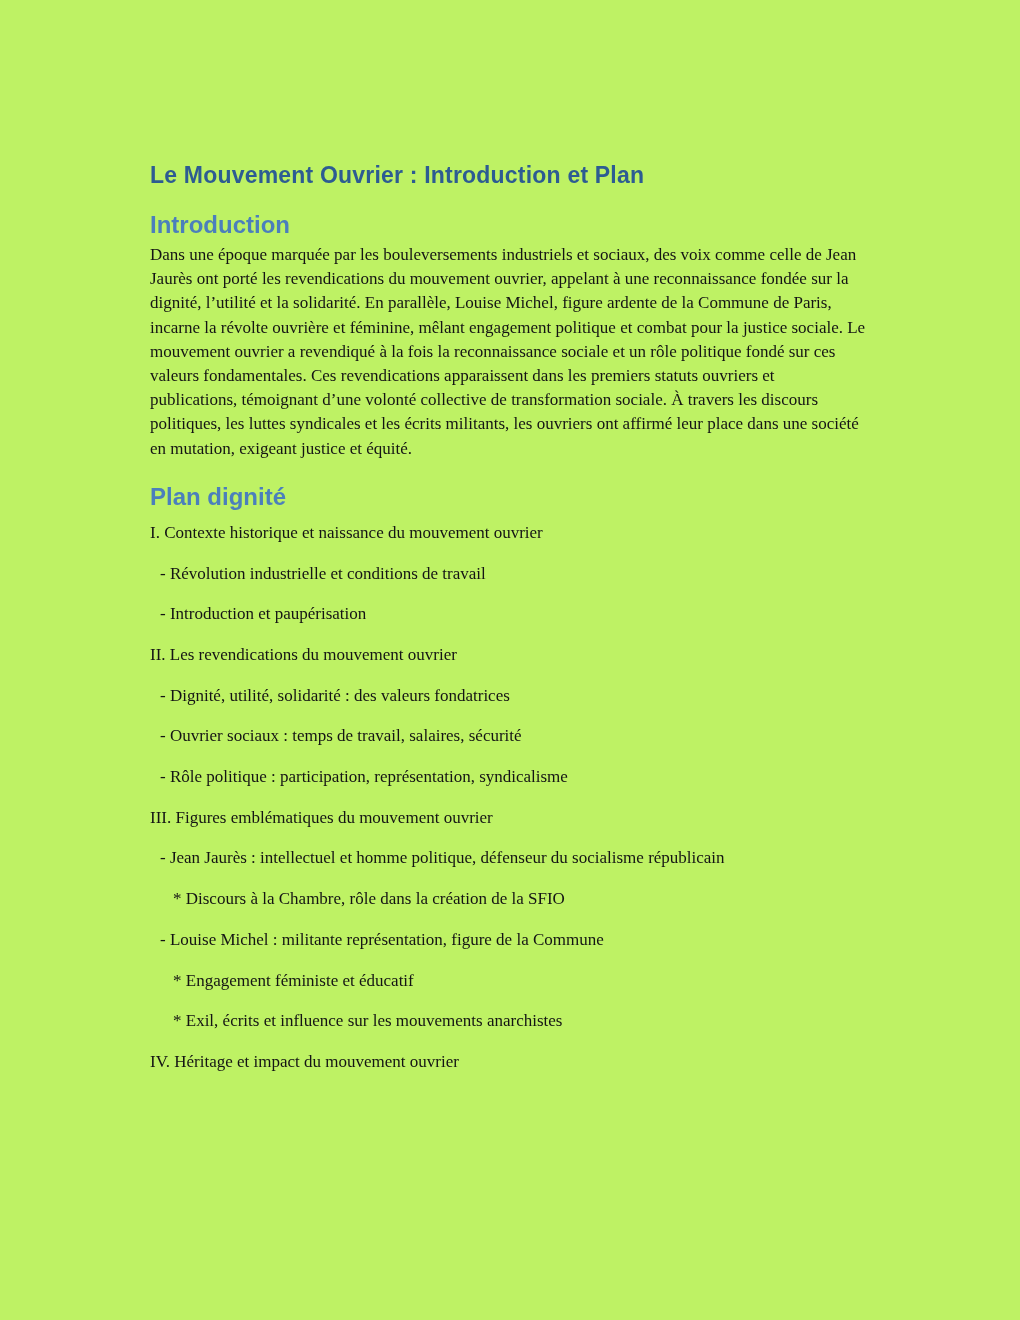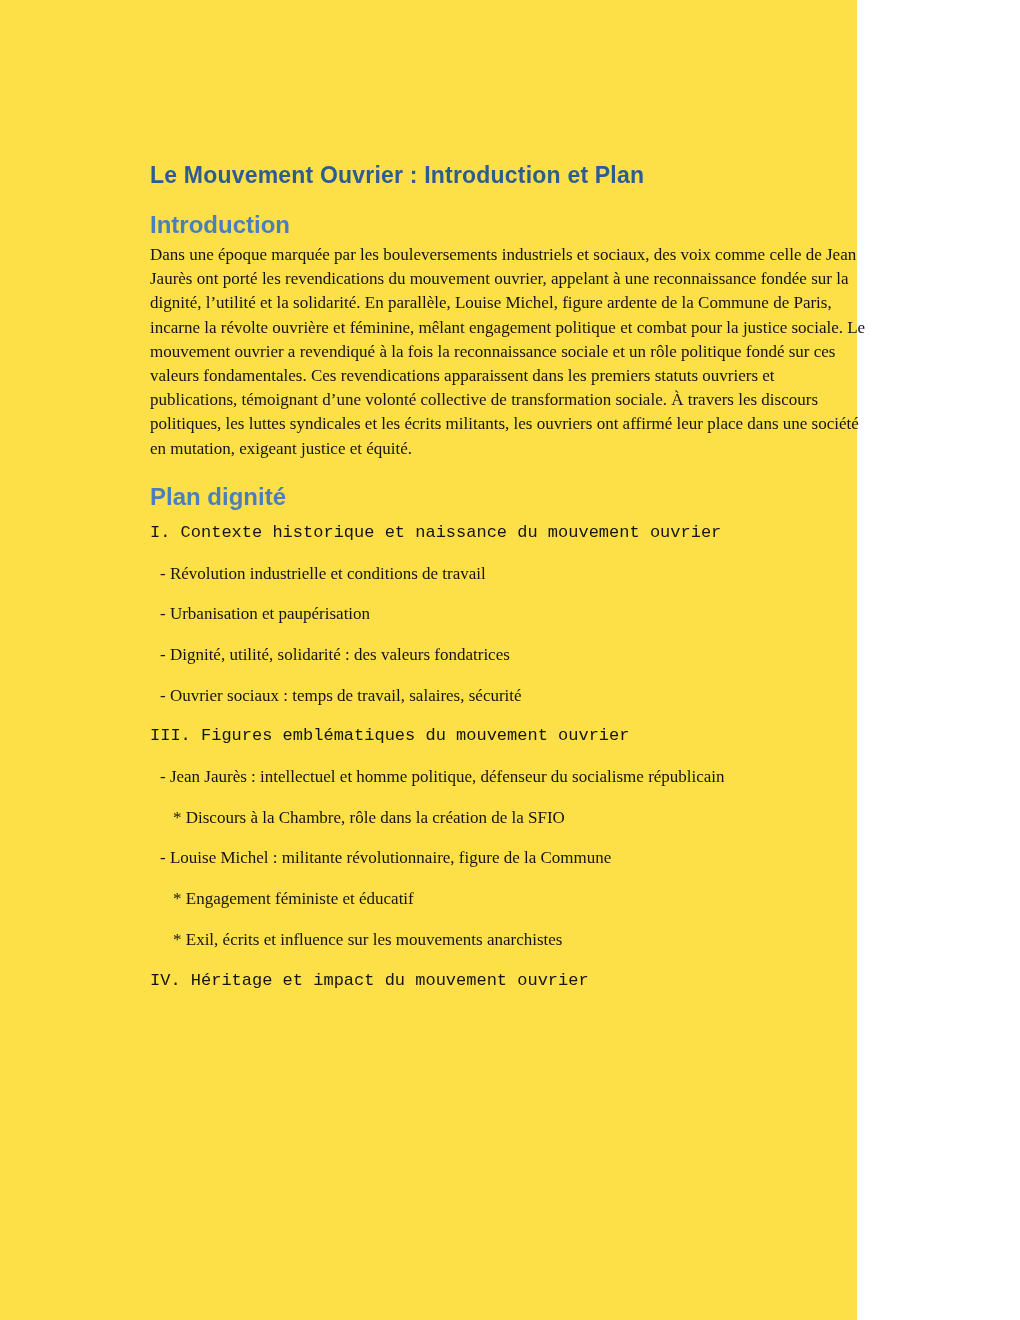--- a/index.html
+++ b/index.html
@@ -10,24 +10,24 @@
   }
   body {
     width: 1020px;
     height: 1320px;
     overflow: hidden;
     font-family: "Liberation Serif", "DejaVu Serif", serif;
     color: #141414;
   }
   .doc-page {
     box-sizing: border-box;
-    width: 857px;
+    width: 1020px;
     height: 1320px;
     padding: 161px 150px 0 150px;
-    background: #fde047;
+    background: #bef264;
   }
   .doc-content {
     width: 716px;
   }
   .doc-title {
     font-family: "Liberation Sans", "DejaVu Sans", sans-serif;
     font-weight: 700;
     font-size: 23px;
     line-height: 28px;
     letter-spacing: 0.2px;
@@ -50,47 +50,49 @@
   }
   .plan-list {
     margin-top: 12px;
   }
   .plan-item {
     font-size: 17px;
     line-height: 24.2px;
     margin: 0 0 16.5px 0;
     white-space: nowrap;
   }
-  .plan-item.lvl0 { padding-left: 0; font-family: Liberation Mono, monospace; }
+  .plan-item.lvl0 { padding-left: 0; }
   .plan-item.lvl1 { padding-left: 10px; }
   .plan-item.lvl2 { padding-left: 23px; }
 </style>
 </head>
 <body>
 
 <div class="doc-page">
   <div class="doc-content">
 
     <h1 class="doc-title">Le Mouvement Ouvrier : Introduction et Plan</h1>
 
     <h2 class="doc-h2">Introduction</h2>
 
     <p class="doc-paragraph">Dans une époque marquée par les bouleversements industriels et sociaux, des voix comme celle de Jean Jaurès ont porté les revendications du mouvement ouvrier, appelant à une reconnaissance fondée sur la dignité, l’utilité et la solidarité. En parallèle, Louise Michel, figure ardente de la Commune de Paris, incarne la révolte ouvrière et féminine, mêlant engagement politique et combat pour la justice sociale. Le mouvement ouvrier a revendiqué à la fois la reconnaissance sociale et un rôle politique fondé sur ces valeurs fondamentales. Ces revendications apparaissent dans les premiers statuts ouvriers et publications, témoignant d’une volonté collective de transformation sociale. À travers les discours politiques, les luttes syndicales et les écrits militants, les ouvriers ont affirmé leur place dans une société en mutation, exigeant justice et équité.</p>
 
     <h2 class="doc-h2">Plan dignité</h2>
 
     <div class="plan-list">
       <div class="plan-item lvl0">I. Contexte historique et naissance du mouvement ouvrier</div>
       <div class="plan-item lvl1">- Révolution industrielle et conditions de travail</div>
-      <div class="plan-item lvl1">- Urbanisation et paupérisation</div>
+      <div class="plan-item lvl1">- Introduction et paupérisation</div>
+      <div class="plan-item lvl0">II. Les revendications du mouvement ouvrier</div>
       <div class="plan-item lvl1">- Dignité, utilité, solidarité : des valeurs fondatrices</div>
       <div class="plan-item lvl1">- Ouvrier sociaux : temps de travail, salaires, sécurité</div>
+      <div class="plan-item lvl1">- Rôle politique : participation, représentation, syndicalisme</div>
       <div class="plan-item lvl0">III. Figures emblématiques du mouvement ouvrier</div>
       <div class="plan-item lvl1">- Jean Jaurès : intellectuel et homme politique, défenseur du socialisme républicain</div>
       <div class="plan-item lvl2">* Discours à la Chambre, rôle dans la création de la SFIO</div>
-      <div class="plan-item lvl1">- Louise Michel : militante révolutionnaire, figure de la Commune</div>
+      <div class="plan-item lvl1">- Louise Michel : militante représentation, figure de la Commune</div>
       <div class="plan-item lvl2">* Engagement féministe et éducatif</div>
       <div class="plan-item lvl2">* Exil, écrits et influence sur les mouvements anarchistes</div>
       <div class="plan-item lvl0">IV. Héritage et impact du mouvement ouvrier</div>
     </div>
 
   </div>
 </div>
 
 </body></html>

